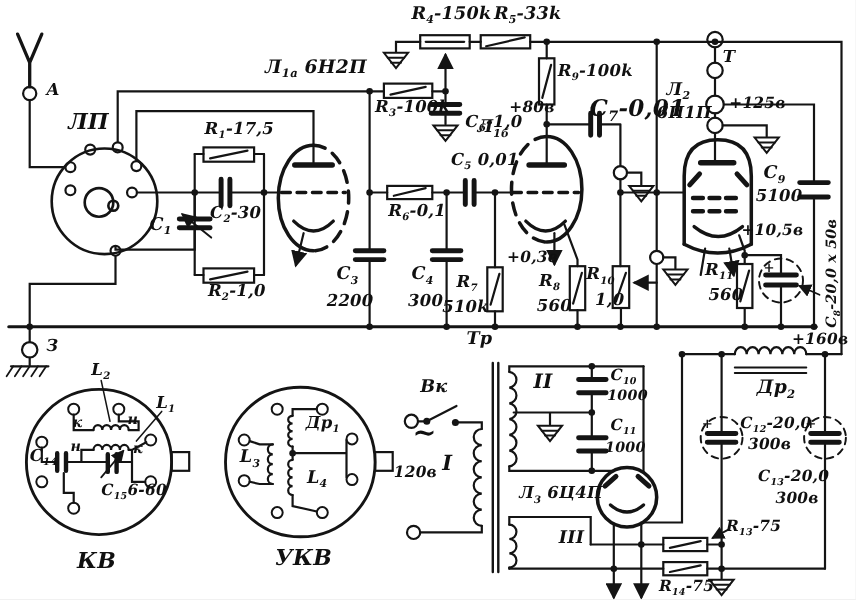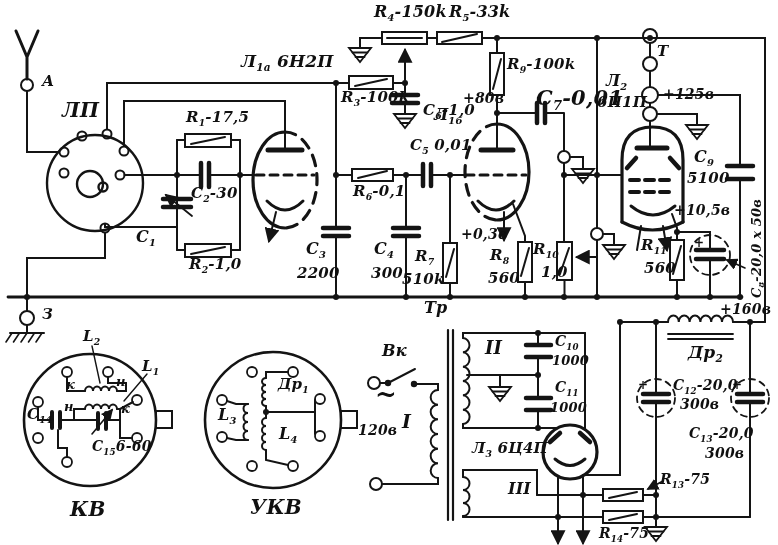--- a/index.html
+++ b/index.html
@@ -431,21 +431,21 @@
       <path d="M266,418 V412 M266,450 V460 L288,465"></path>
     </g>
     <path d="M266,412 H315 M315,412 V400 M315,412 V434"></path>
     <circle cx="266" cy="412" r="3" fill="#141414" stroke="none"></circle>
   </g>
 </svg>
 
 <div id="labels">
       <div class="lbl" style="left: 186px; top: 110px; font-size: 15px;"><span>R</span><span class="sub">1</span><span>-17,5</span></div>
       <div class="lbl" style="left: 191px; top: 186px; font-size: 15px;"><span>C</span><span class="sub">2</span><span>-30</span></div>
-      <div class="lbl" style="left: 136px; top: 196px; font-size: 16px; margin-top: 33px;"><span>C</span><span class="sub">1</span></div>
+      <div class="lbl" style="left: 136px; top: 196px; font-size: 16px;"><span>C</span><span class="sub">1</span></div>
       <div class="lbl" style="left: 189px; top: 257px; font-size: 15px;"><span>R</span><span class="sub">2</span><span>-1,0</span></div>
       <div class="lbl" style="left: 241px; top: 53px; font-size: 17px;"><span>Л</span><span class="sub">1а</span><span> 6Н2П</span></div>
       <div class="lbl" style="left: 341px; top: 90px; font-size: 15px;"><span>R</span><span class="sub">3</span><span>-100k</span></div>
       <div class="lbl" style="left: 374px; top: 4px; font-size: 16px;"><span>R</span><span class="sub">4</span><span>-150k</span></div>
       <div class="lbl" style="left: 449px; top: 4px; font-size: 16px;"><span>R</span><span class="sub">5</span><span>-33k</span></div>
       <div class="lbl" style="left: 423px; top: 84px; font-size: 15px; margin-top: 19px;"><span>C</span><span class="sub">6</span><span>-1,0</span></div>
       <div class="lbl" style="left: 434px; top: 107px; font-size: 16px;"><span>Л</span><span class="sub">1б</span></div>
       <div class="lbl" style="left: 410px; top: 138px; font-size: 15px;"><span>C</span><span class="sub">5</span><span> 0,01</span></div>
       <div class="lbl" style="left: 353px; top: 184px; font-size: 15px;"><span>R</span><span class="sub">6</span><span>-0,1</span></div>
       <div class="lbl" style="left: 306px; top: 241px; font-size: 16px;"><span>C</span><span class="sub">3</span></div>

